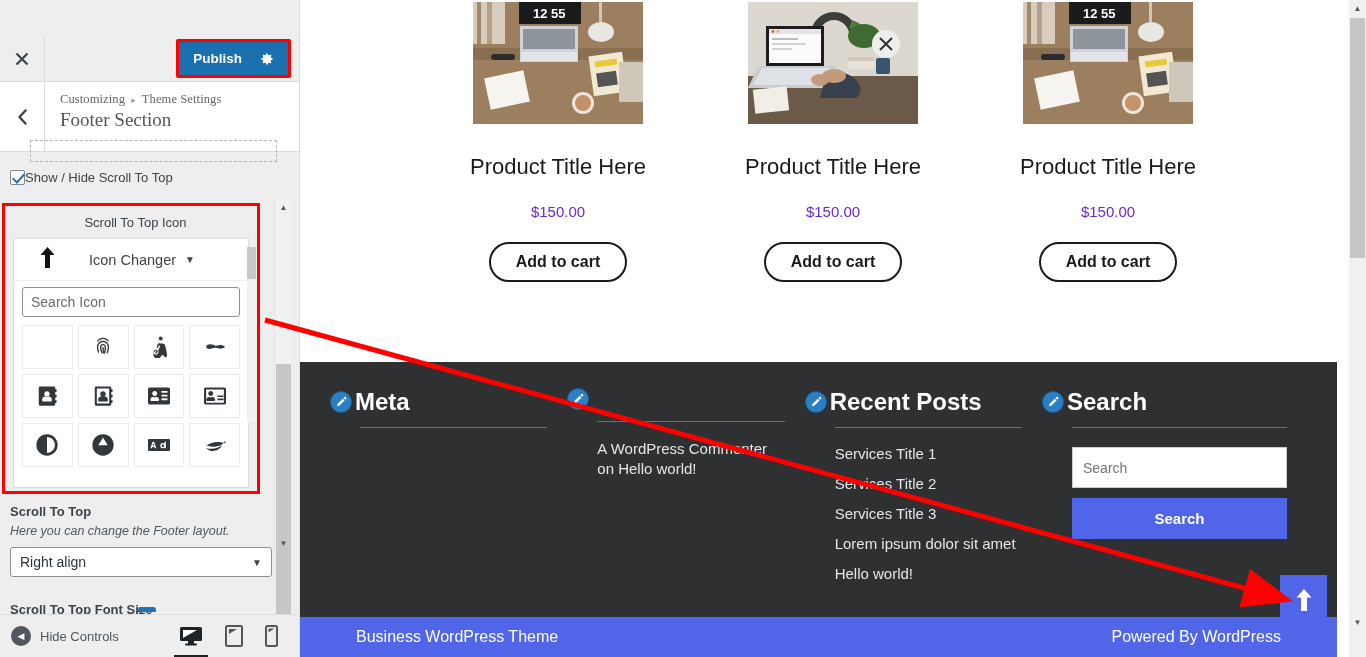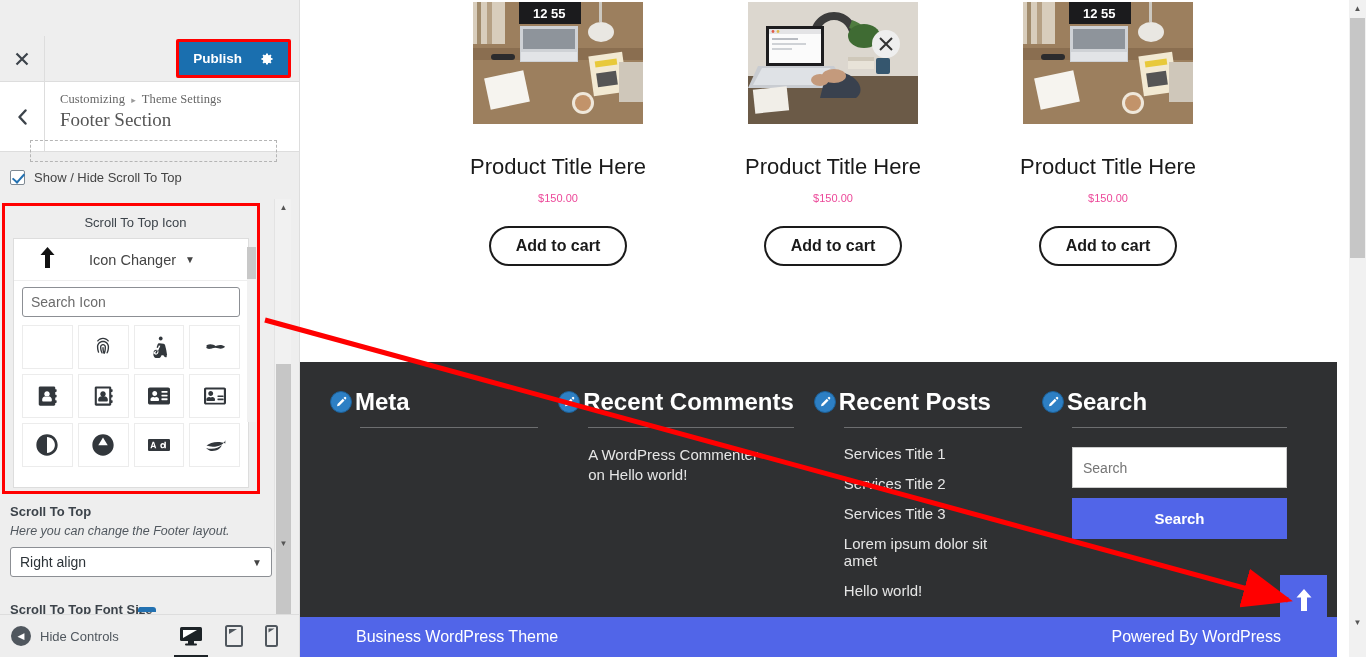--- a/index.html
+++ b/index.html
@@ -58,21 +58,21 @@
   .cz-section-title { font-size:19px; color:#555; font-weight:400; margin-top:2px; }
 
   .cz-body { position:relative; height:440px; }
   .dash-placeholder {
     position:absolute; left:30px; right:22px; top:-12px; height:22px;
     border:1px dashed #b5b5b5; background:transparent;
   }
 
   .ctrl-checkbox {
     position:absolute; left:10px; top:18px;
-    display:flex; align-items:center; gap:9px; font-size:13px; color:#444;
+    display:flex; align-items:center; font-size:13px; color:#444;
   }
   .cbox {
     width:15px; height:15px; border:1px solid #7e8993; background:#fff;
     border-radius:2px; position:relative; cursor:pointer;
   }
   .cbox:after {
     content:""; position:absolute; left:4px; top:0px; width:5px; height:10px;
     border:solid #2271b1; border-width:0 2px 2px 0; transform:rotate(42deg);
   }
 
@@ -180,21 +180,21 @@
   }
   .products {
     display:flex; justify-content:center; gap:62px; padding-top:2px;
   }
   .product { width:213px; text-align:center; }
   .p-img {
     width:170px; height:122px; margin:0 auto; background:#8a7a63; position:relative;
     overflow:hidden; filter:blur(0.2px);
   }
   .p-title { font-size:22px; color:#1a1a1a; font-weight:400; line-height:1.15; margin-top:30px; }
-  .p-price { font-size:11px; color:#ec4899; margin-top:13px; }
+  .p-price { font-size:15px; color:#6d28d9; margin-top:24px; }
   .add-cart {
     margin:22px auto 0; display:inline-block; border:2px solid #1a1a1a;
     border-radius:40px; padding:9px 25px; font-size:16px; font-weight:700; color:#1a1a1a;
     background:transparent; cursor:pointer; font-family:"Liberation Sans", sans-serif;
   }
 
   .footer-widgets {
     position:absolute; left:0; top:362px; width:1037px; height:255px; background:#2f3032;
     padding:26px 30px 0 30px;
     display:flex; gap:0;
@@ -541,21 +541,20 @@
       <div class="fw-rule"></div>
     </div>
 
     <div class="fw-col">
       <div class="fw-title">
         <span class="pencil">
           <svg width="12" height="12" viewBox="0 0 16 16">
               <path fill="#fff" d="M12.3 1.7a1.6 1.6 0 0 1 2.3 2.3l-.9.9-2.3-2.3.9-.9zM10.4 3.6l2.3 2.3-7 7-3 .7.7-3 7-7z"></path>
             </svg>
         </span>
-        <span>Recent Comments</span>
       </div>
       <div class="fw-rule"></div>
       <div class="fw-text">A WordPress Commenter on Hello world!</div>
     </div>
 
     <div class="fw-col">
       <div class="fw-title">
         <span class="pencil">
           <svg width="12" height="12" viewBox="0 0 16 16">
               <path fill="#fff" d="M12.3 1.7a1.6 1.6 0 0 1 2.3 2.3l-.9.9-2.3-2.3.9-.9zM10.4 3.6l2.3 2.3-7 7-3 .7.7-3 7-7z"></path>

